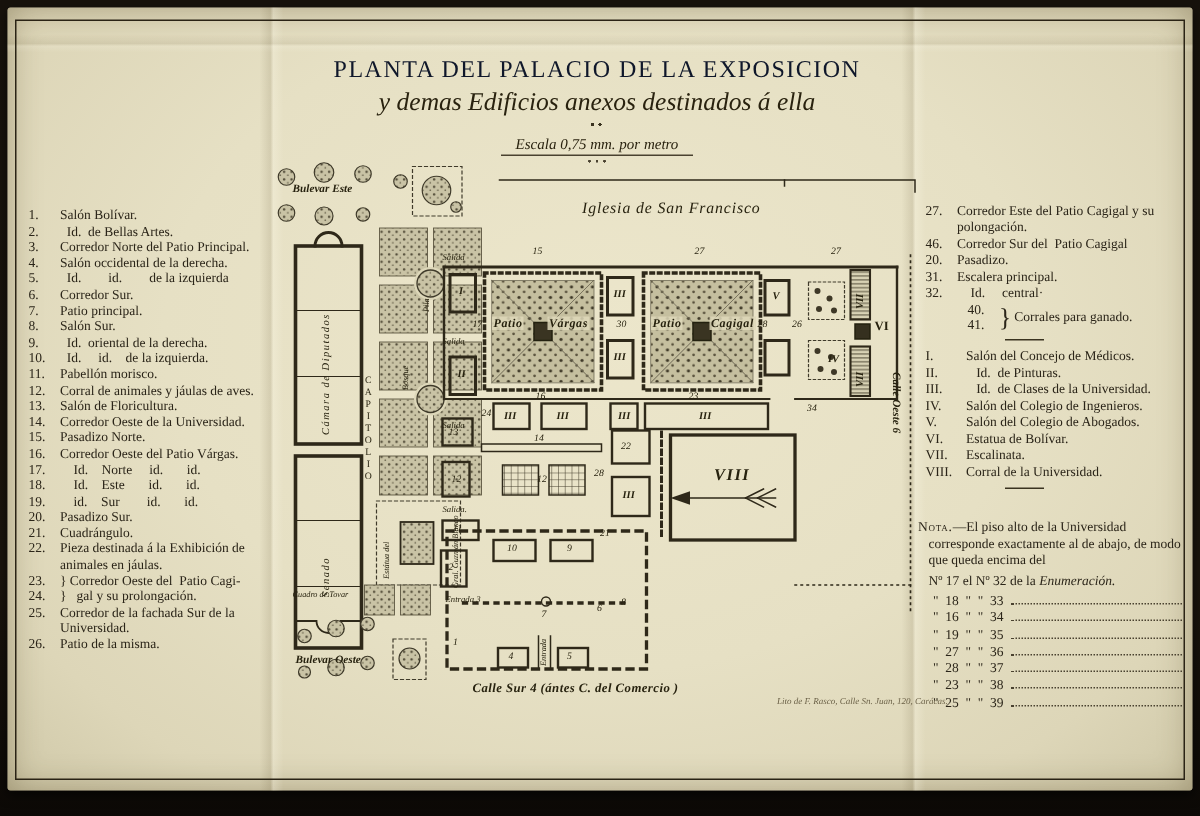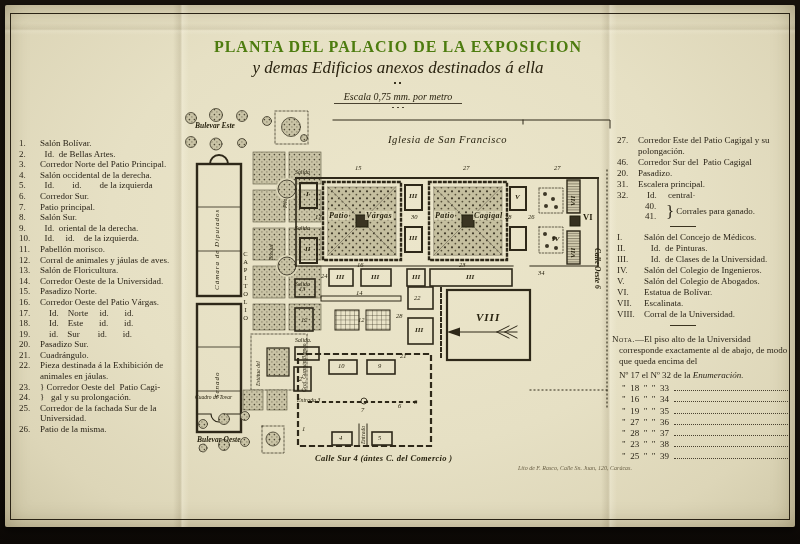--- a/index.html
+++ b/index.html
@@ -16,21 +16,21 @@
   .crease-v{position:absolute;top:0;bottom:0;width:16px;pointer-events:none;
     background:linear-gradient(90deg,transparent,rgba(96,82,48,.14) 45%,rgba(255,252,238,.25) 58%,transparent);}
   .crease-h{position:absolute;left:0;right:0;height:12px;pointer-events:none;
     background:linear-gradient(180deg,transparent,rgba(96,82,48,.10) 50%,rgba(255,252,238,.16) 65%,transparent);}
   .frame{
     position:absolute;left:10px;top:13px;width:778px;height:505px;
     border:1.6px solid #2a2315;pointer-events:none;
   }
   
   .title-block{position:absolute;left:183px;top:38px;width:430px;text-align:center;}
-  .t1{font-size:16px;font-weight:bold;letter-spacing:1px;color:#4d7c0f;}
+  .t1{font-size:16px;font-weight:normal;letter-spacing:1px;color:#0f172a;}
   .t2{font-size:17px;font-style:italic;margin-top:2px;color:#29220f;}
   .orn{width:10px;height:4px;margin:3px auto 1px auto;
     background:radial-gradient(circle at 2px 2px,#3a3320 1px,transparent 1.2px),
                radial-gradient(circle at 7px 2px,#3a3320 1px,transparent 1.2px);}
   .scale{display:inline-block;font-size:10px;font-style:italic;padding:0 10px 1px 10px;
     border-bottom:1px solid #4a4230;color:#29220f;}
   .scale-dots{width:14px;height:3px;margin:2px auto 0 auto;
     background:radial-gradient(circle at 2px 1.5px,#4a4230 0.8px,transparent 1px),
                radial-gradient(circle at 7px 1.5px,#4a4230 0.8px,transparent 1px),
                radial-gradient(circle at 12px 1.5px,#4a4230 0.8px,transparent 1px);}
@@ -38,21 +38,21 @@
   .legend{position:absolute;font-size:9px;line-height:10.6px;}
   #legend-left{left:14px;top:138px;width:172px;}
   #legend-right{left:612px;top:135px;width:180px;font-size:9px;line-height:11px;}
   .leg-row{display:flex;align-items:flex-start;}
   .leg-num{flex:0 0 21px;padding-left:5px;white-space:pre;}
   .leg-num.two{white-space:pre-line;line-height:10px;margin-left:28px;}
   .leg-brace{font-size:17px;font-weight:400;align-self:center;margin:0 2px 0 0;}
   .leg-label{flex:1;white-space:pre-wrap;}
   .divider{width:26px;border-top:1.1px solid #3a3320;margin:5px 0 5px 58px;}
   #roman-list .leg-num{flex:0 0 27px;}
-  .nota{margin-top:8px;}
+  .nota{margin-top:20px;}
   .nota-label{font-variant:small-caps;letter-spacing:.5px;}
   .nota-p{padding-left:7px;text-indent:-7px;margin-bottom:3px;}
   .nota-ref{padding-left:7px;margin-bottom:2px;}
   .nota-ref .it{font-style:italic;}
   .pair-row{display:flex;align-items:baseline;padding-left:10px;line-height:11.3px;}
   .pair-t{white-space:pre;}
   .pair-leader{flex:1;border-bottom:1.1px dotted #4a4230;margin:0 4px 2px 5px;}
   
   .plan{position:absolute;left:183px;top:108px;width:430px;height:360px;}
   .plan svg{position:absolute;left:0;top:0;}

